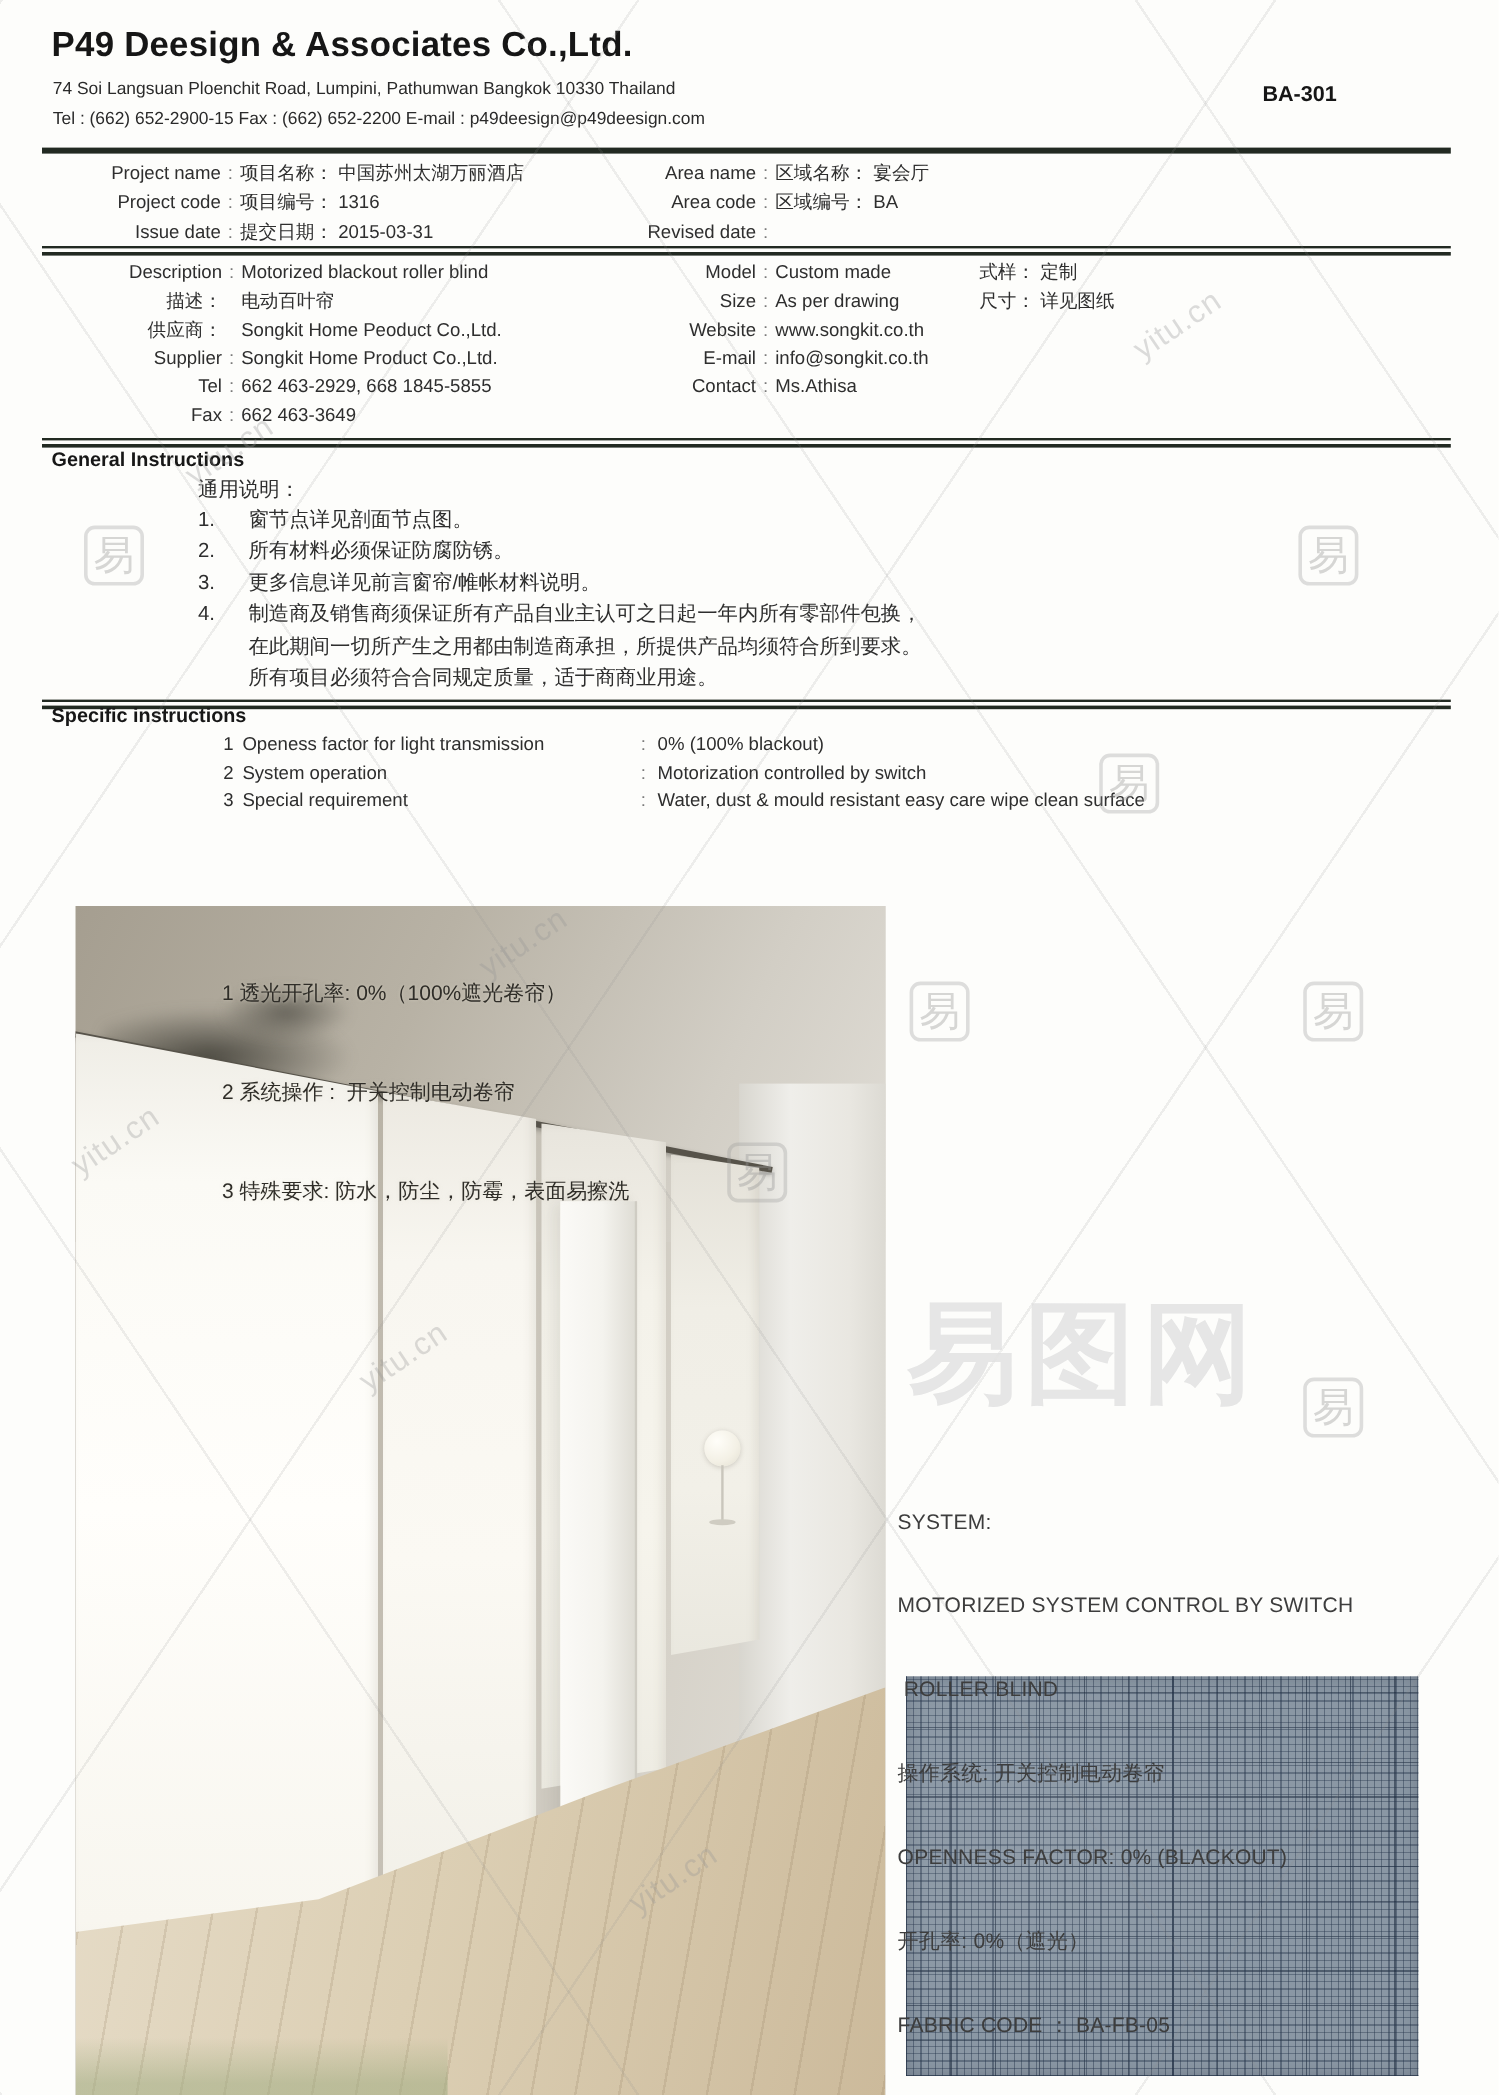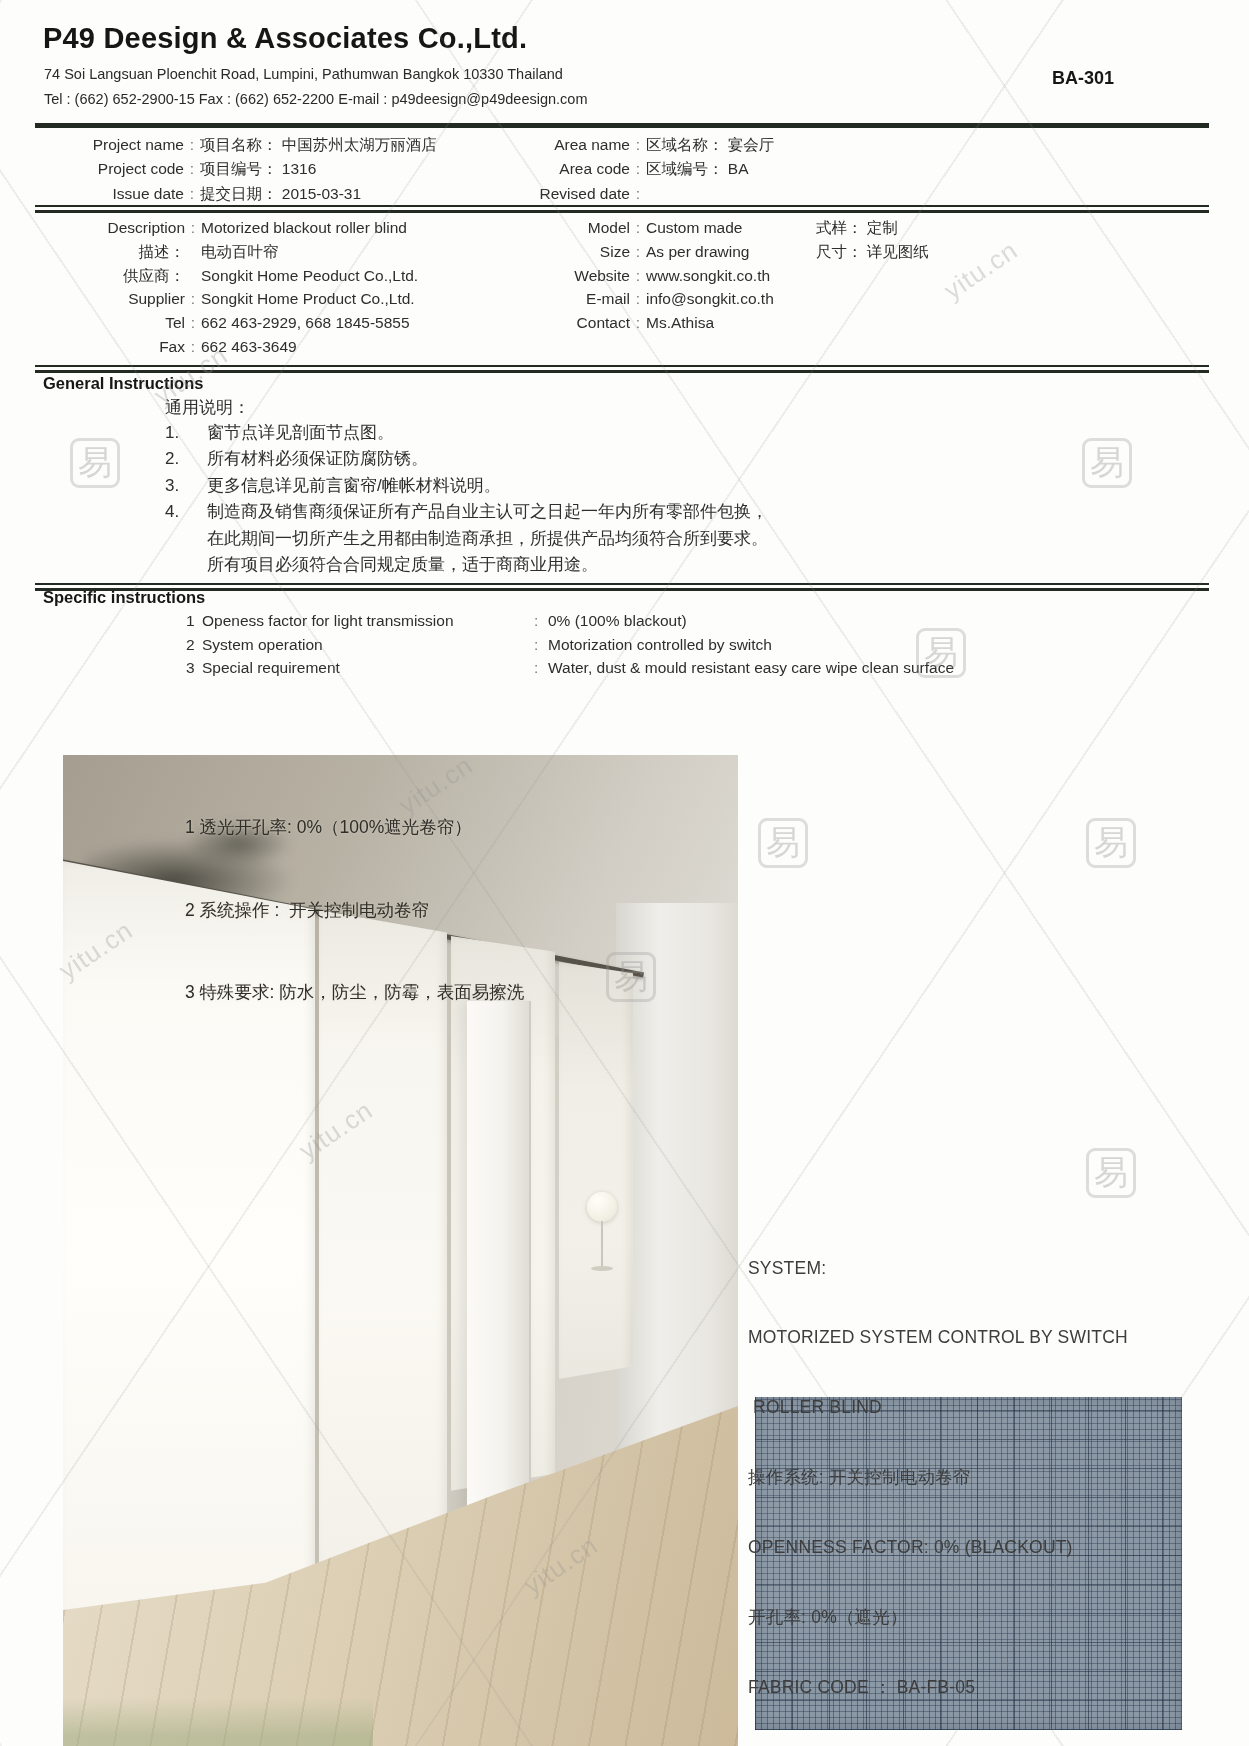--- a/index.html
+++ b/index.html
@@ -342,14 +342,15 @@
   <div class="wm-yitu" style="left:520px;top:1550px;">yitu.cn</div>
   <div class="wm-yitu" style="left:940px;top:255px;">yitu.cn</div>
   <div class="wm-yitu" style="left:150px;top:360px;">yitu.cn</div>
   <div class="wm-seal" style="left:70px;top:438px;">易</div>
   <div class="wm-seal" style="left:1082px;top:438px;">易</div>
   <div class="wm-seal" style="left:758px;top:818px;">易</div>
   <div class="wm-seal" style="left:1086px;top:818px;">易</div>
   <div class="wm-seal" style="left:916px;top:628px;">易</div>
   <div class="wm-seal" style="left:606px;top:952px;">易</div>
   <div class="wm-seal" style="left:1086px;top:1148px;">易</div>
+  <div class="wm-brand">易图网</div>
 
 </div>
 
 </body></html>

